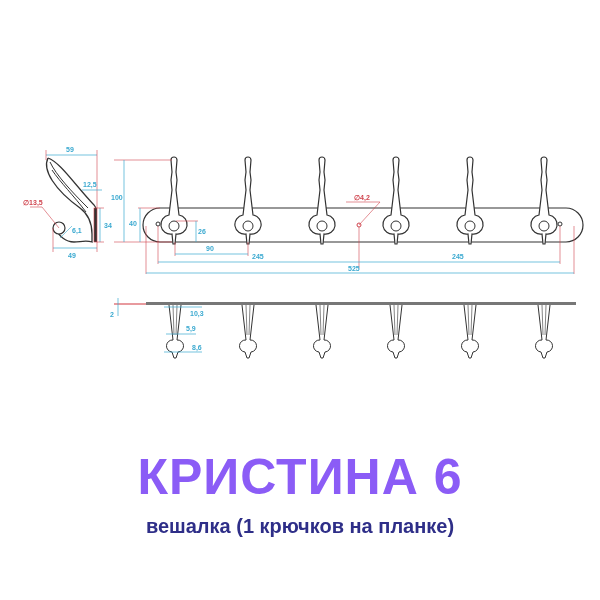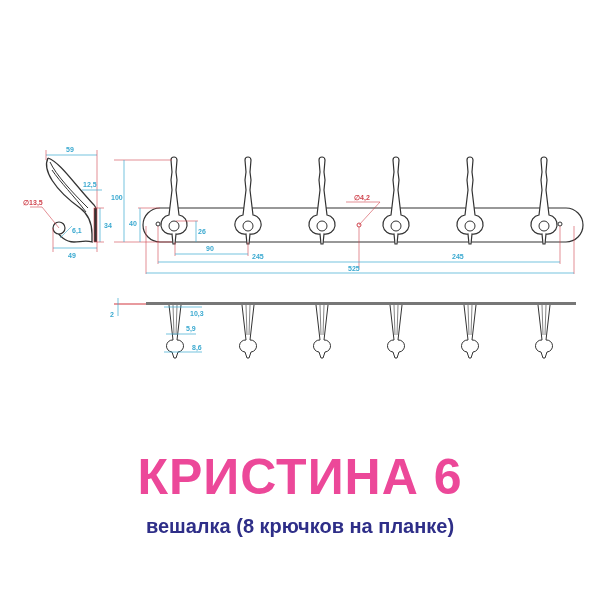--- a/index.html
+++ b/index.html
@@ -1,20 +1,20 @@
 <!DOCTYPE html>
 <html><head>
 <meta charset="utf-8">
 <style>
   html, body { margin: 0; padding: 0; background: #ffffff; }
   body { width: 600px; height: 600px; position: relative; overflow: hidden; font-family: "Liberation Sans", sans-serif; }
   svg#drawing { position: absolute; left: 0; top: 0; }
   .dim { font-family: "Liberation Sans", sans-serif; font-size: 7px; font-weight: bold; fill: #3aa9d0; }
   .dim-red { font-family: "Liberation Sans", sans-serif; font-size: 7px; font-weight: bold; fill: #d0444e; }
-  .title { position: absolute; left: 0; width: 600px; text-align: center; top: 448px; font-size: 50px; font-weight: bold; color: #ec4899; letter-spacing: 1px; }
+  .title { position: absolute; left: 0; width: 600px; text-align: center; top: 448px; font-size: 50px; font-weight: bold; color: #8b5cf6; letter-spacing: 1px; }
   .subtitle { position: absolute; left: 0; width: 600px; text-align: center; top: 515px; font-size: 20px; font-weight: bold; color: #2e2e88; }
 </style>
 </head>
 <body>
 
 <svg id="drawing" width="600" height="600" viewBox="0 0 600 600">
 
   <g>
 
     <path d="M48 158 C42 170,55 190,80 208 C88 214,92 222,92 234 L92 242 C86 240,80 242,74 242 C66 242,58 236,56 228" fill="none" stroke="#333" stroke-width="1.3"></path>
@@ -147,13 +147,13 @@
     <line x1="164" y1="307" x2="202" y2="307" stroke="#3aa9d0" stroke-width="0.7"></line>
     <text x="190" y="316" class="dim">10,3</text>
     <line x1="166" y1="334" x2="196" y2="334" stroke="#3aa9d0" stroke-width="0.7"></line>
     <text x="186" y="331" class="dim">5,9</text>
     <line x1="164" y1="352" x2="202" y2="352" stroke="#3aa9d0" stroke-width="0.7"></line>
     <text x="192" y="350" class="dim">8,6</text>
   </g>
 </svg>
 
 <div class="title">КРИСТИНА 6</div>
-<div class="subtitle">вешалка (8 крючков на планке)</div>
+<div class="subtitle">вешалка (1 крючков на планке)</div>
 
 </body></html>

